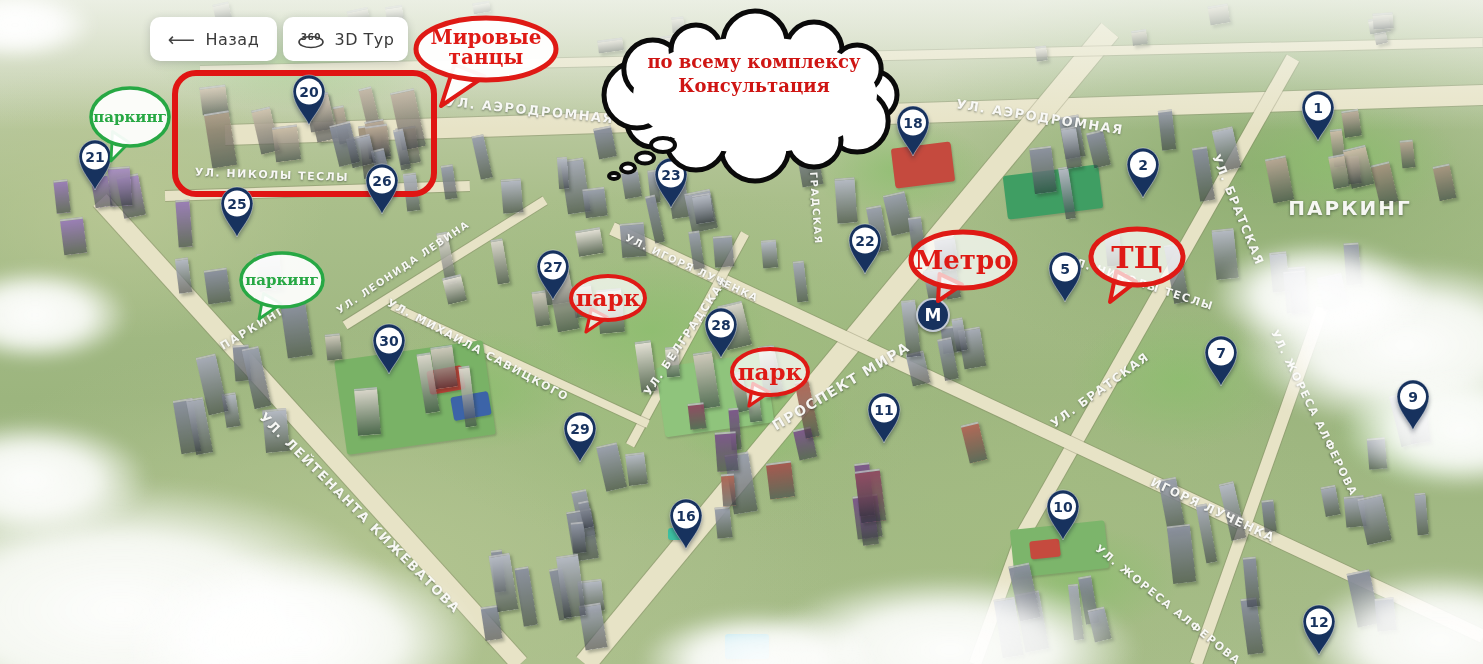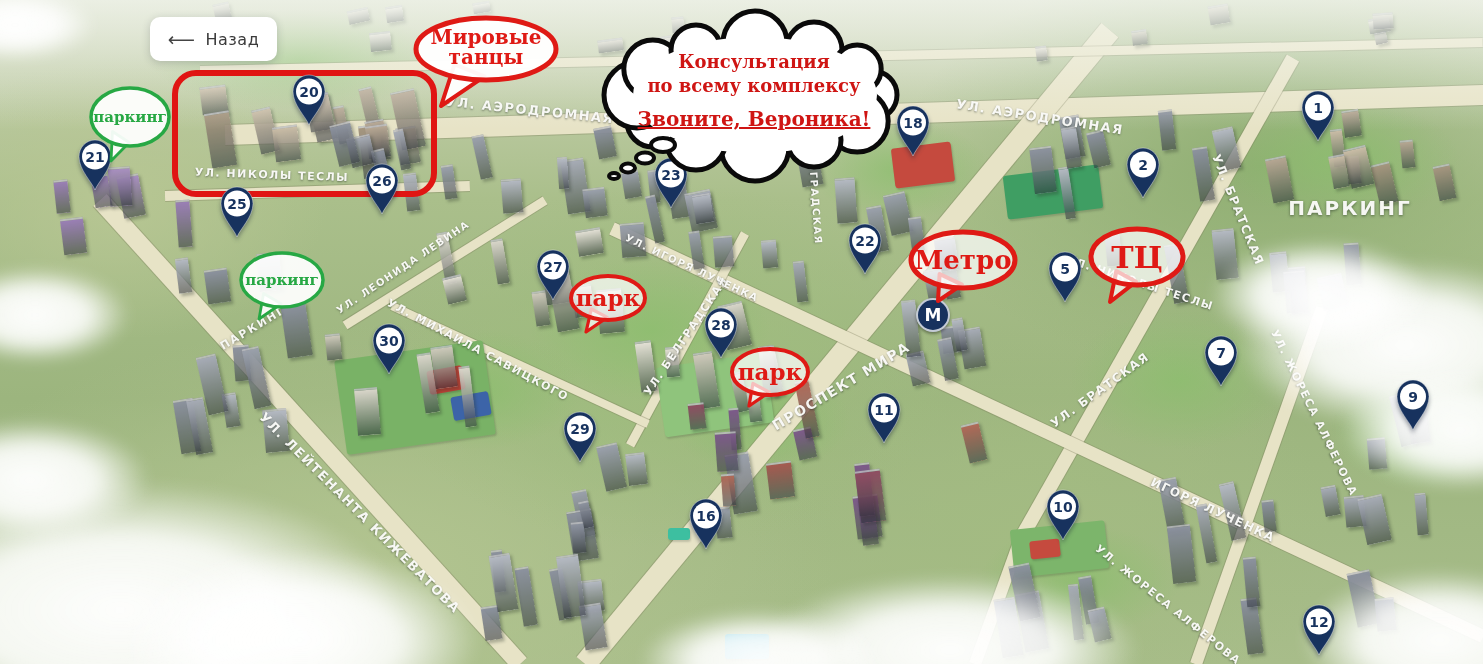--- a/index.html
+++ b/index.html
@@ -347,21 +347,21 @@
       <div class="pin" style="left: 864px; top: 389.5px; width: 40px; height: 56px;"><svg width="40" height="56" viewBox="0 0 40 56">
           <path d="M20 53 C17 45 4 33 4 19.5 C4 10.4 11.2 3 20 3 C28.8 3 36 10.4 36 19.5 C36 33 23 45 20 53 Z" fill="#17325e" stroke="rgba(255,255,255,.4)" stroke-width="1"></path>
           <circle cx="20" cy="19.5" r="13" fill="#ffffff"></circle>
           <text x="20" y="24.5" text-anchor="middle" font-size="14" font-weight="bold" fill="#17325e" font-family="DejaVu Sans, sans-serif">11</text>
         </svg></div>
       <div class="pin" style="left: 1299px; top: 601.5px; width: 40px; height: 56px;"><svg width="40" height="56" viewBox="0 0 40 56">
           <path d="M20 53 C17 45 4 33 4 19.5 C4 10.4 11.2 3 20 3 C28.8 3 36 10.4 36 19.5 C36 33 23 45 20 53 Z" fill="#17325e" stroke="rgba(255,255,255,.4)" stroke-width="1"></path>
           <circle cx="20" cy="19.5" r="13" fill="#ffffff"></circle>
           <text x="20" y="24.5" text-anchor="middle" font-size="14" font-weight="bold" fill="#17325e" font-family="DejaVu Sans, sans-serif">12</text>
         </svg></div>
-      <div class="pin" style="left: 686px; top: 495.5px; width: 40px; height: 56px; text-align: right;"><svg width="40" height="56" viewBox="0 0 40 56">
+      <div class="pin" style="left: 666px; top: 495.5px; width: 40px; height: 56px; text-align: right;"><svg width="40" height="56" viewBox="0 0 40 56">
           <path d="M20 53 C17 45 4 33 4 19.5 C4 10.4 11.2 3 20 3 C28.8 3 36 10.4 36 19.5 C36 33 23 45 20 53 Z" fill="#17325e" stroke="rgba(255,255,255,.4)" stroke-width="1"></path>
           <circle cx="20" cy="19.5" r="13" fill="#ffffff"></circle>
           <text x="20" y="24.5" text-anchor="middle" font-size="14" font-weight="bold" fill="#17325e" font-family="DejaVu Sans, sans-serif">16</text>
         </svg></div>
       <div class="pin" style="left: 893px; top: 102.5px; width: 40px; height: 56px;"><svg width="40" height="56" viewBox="0 0 40 56">
           <path d="M20 53 C17 45 4 33 4 19.5 C4 10.4 11.2 3 20 3 C28.8 3 36 10.4 36 19.5 C36 33 23 45 20 53 Z" fill="#17325e" stroke="rgba(255,255,255,.4)" stroke-width="1"></path>
           <circle cx="20" cy="19.5" r="13" fill="#ffffff"></circle>
           <text x="20" y="24.5" text-anchor="middle" font-size="14" font-weight="bold" fill="#17325e" font-family="DejaVu Sans, sans-serif">18</text>
         </svg></div>
       <div class="pin" style="left: 289px; top: 71.5px; width: 40px; height: 56px;"><svg width="40" height="56" viewBox="0 0 40 56">
@@ -467,22 +467,28 @@
       <circle cx="154.99999999999997" cy="35" r="32" fill="#ffffff" stroke="#0a0a0a" stroke-width="5"></circle>
       <circle cx="214" cy="41.966679003209194" r="28" fill="#ffffff" stroke="#0a0a0a" stroke-width="5"></circle>
       <circle cx="257.19099764656374" cy="60.99999999999998" r="24" fill="#ffffff" stroke="#0a0a0a" stroke-width="5"></circle>
       <ellipse cx="155" cy="87" rx="122" ry="58" fill="#ffffff"></ellipse>
       <ellipse cx="63" cy="137" rx="12" ry="7" fill="#fff" stroke="#0a0a0a" stroke-width="4"></ellipse>
       <ellipse cx="45" cy="150" rx="9" ry="5.5" fill="#fff" stroke="#0a0a0a" stroke-width="4"></ellipse>
       <ellipse cx="28" cy="160" rx="7" ry="4.5" fill="#fff" stroke="#0a0a0a" stroke-width="4"></ellipse>
       <ellipse cx="14" cy="168" rx="5" ry="3" fill="#fff" stroke="#0a0a0a" stroke-width="4"></ellipse>
     </svg>
   <div id="cloud-text">
+    <div class="l12">по всему комплексу</div>
     <div class="l12">Консультация</div>
-    <div class="l12">по всему комплексу</div>
-    <span class="l3">Звоните, Вероника!</span>
   </div>
 
   <div class="btn" id="btn-back">
     <span class="arrow">⟵</span>
     <span>Назад</span>
   </div>
+  <div class="btn" id="btn-tour">
+    <svg width="28" height="20">
+      <ellipse cx="14" cy="13" rx="12" ry="5.5" fill="none" stroke="#3c3c3c" stroke-width="1.6"></ellipse>
+      <text id="tour-icon-360" x="14" y="11" text-anchor="middle" font-size="9" font-weight="bold" fill="#3c3c3c" font-family="DejaVu Sans, sans-serif">360</text>
+    </svg>
+    <span>3D Тур</span>
+  </div>
 </div>
 
 </body></html>

